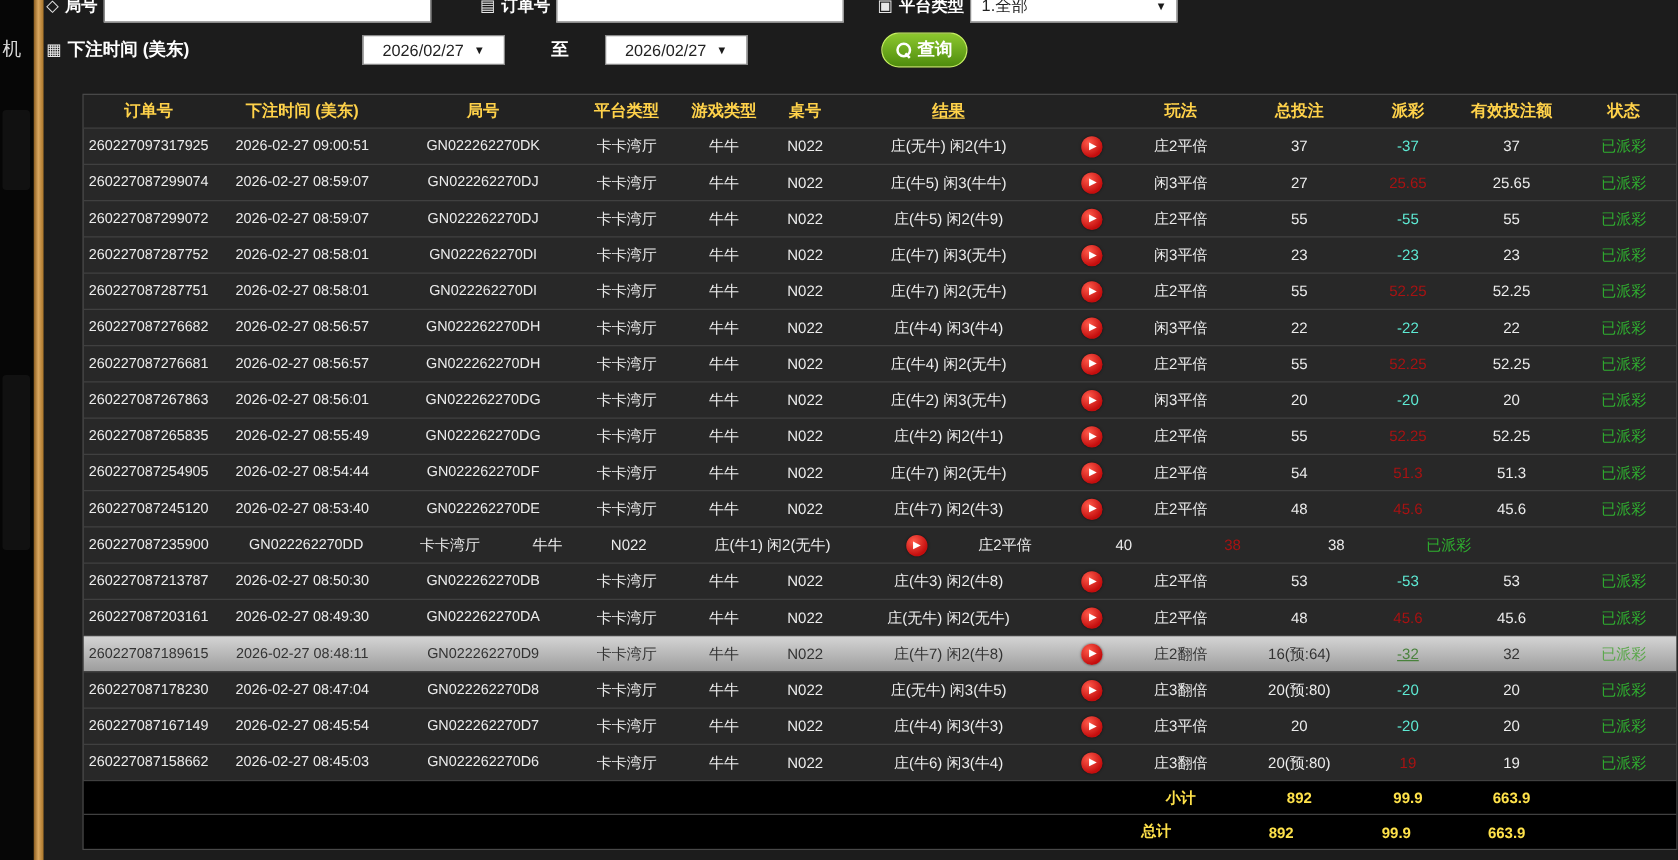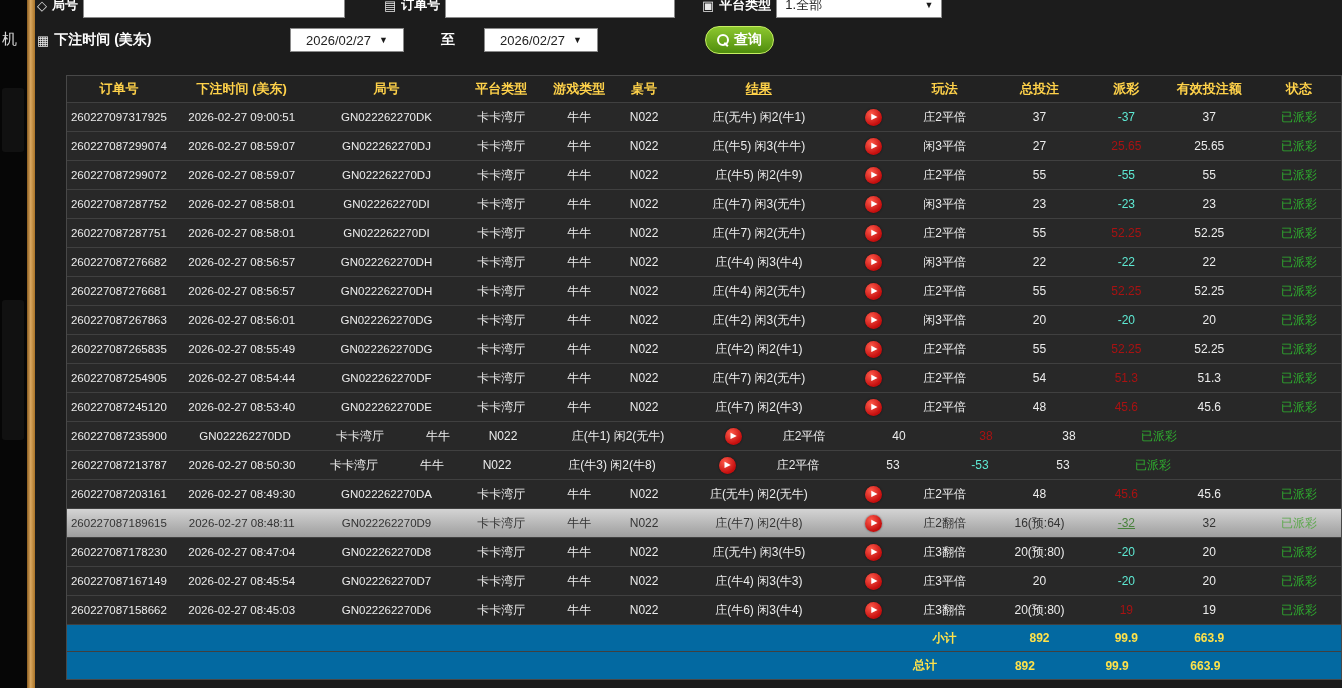--- a/index.html
+++ b/index.html
@@ -69,21 +69,21 @@
     background: radial-gradient(circle at 35% 30%, #ff5a4a, #c40d0d 70%);
     display: flex; align-items: center; justify-content: center;
     box-shadow: 0 0 2px rgba(0,0,0,.6); }
   .play-tri { color: #fff; font-size: 8px; line-height: 1; margin-left: 1px; }
   .payout.neg { color: #5eead4; }
   .payout.pos { color: #a81212; }
   .status { color: #2fae2f; }
   .trow.selected { background: linear-gradient(180deg, #d4d4d4, #9d9d9d); color: #333; }
   .trow.selected .payout.neg { color: #49823c; text-decoration: underline; }
   .trow.selected .status { color: #5aa84a; }
-  .trow.summary { height: 27px; background: #0369a1; color: #ffe24a; font-weight: bold; }
+  .trow.summary { height: 27px; background: #000000; color: #ffe24a; font-weight: bold; }
   .summary .spacer { width: 836px; }
 </style>
 </head>
 <body>
 
 <div class="left-sliver">
   <span class="sliver-char">机</span>
   <div class="deco" style="left:2px;top:88px;width:22px;height:64px;"></div>
   <div class="deco" style="left:2px;top:300px;width:22px;height:140px;"></div>
 </div>
@@ -410,20 +410,21 @@
     <div class="cell c7">庄2平倍</div>
     <div class="cell c8">40</div>
     <div class="cell c9 payout pos">38</div>
     <div class="cell c10">38</div>
     <div class="cell c11 status">已派彩</div>
   </div>
 
   <div class="trow">
     <div class="cell c0">260227087213787</div>
     <div class="cell c1">2026-02-27 08:50:30</div>
+    <div class="cell c2">GN022262270DB</div>
     <div class="cell c3">卡卡湾厅</div>
     <div class="cell c4">牛牛</div>
     <div class="cell c5">N022</div>
     <div class="cell c6">
       <span class="result-text">庄(牛3) 闲2(牛8)</span>
       <span class="play-wrap">
         <span class="play-btn">
           <span class="play-tri">▶</span>
         </span>
       </span>

